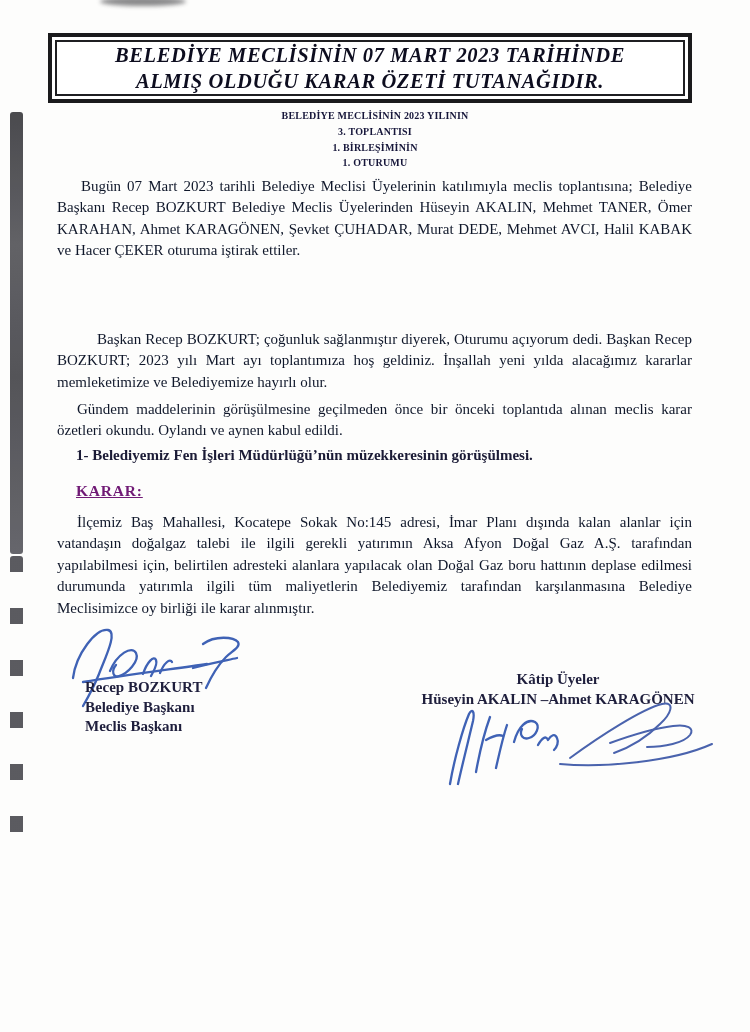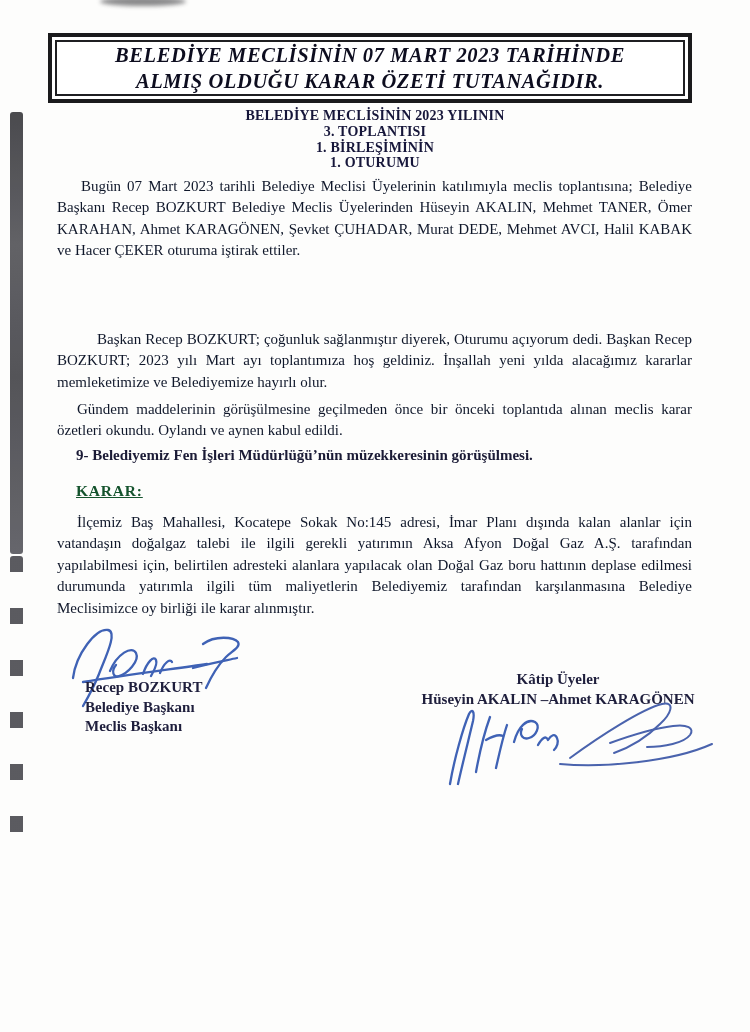--- a/index.html
+++ b/index.html
@@ -38,42 +38,42 @@
     border:2px solid #1f1f22;
     display:flex;flex-direction:column;justify-content:center;align-items:center;
   }
   .title-line{
     font-size:20.5px;font-weight:bold;font-style:italic;
     color:#0d0d1f;letter-spacing:.6px;line-height:26px;white-space:nowrap;
   }
   
   .meeting-header{
     position:absolute;left:0;top:108px;width:750px;
-    text-align:center;font-weight:bold;font-size:14px;color:#16163a;
+    text-align:center;font-weight:bold;font-size:10px;color:#16163a;
     line-height:15.8px;letter-spacing:.2px;
   }
   
   .para{
     position:absolute;left:57px;width:635px;margin:0;
     text-align:justify;font-size:15px;line-height:21.4px;color:#0f172a;
   }
   .indent-sm{text-indent:24px;}
   .indent-md{text-indent:20px;}
   .indent-lg{text-indent:40px;}
   .pos-p1{top:176px;}
   .pos-p2{top:258px;}
   .pos-p3{top:329px;}
   .pos-p4{top:399px;}
   .agenda-item{
     position:absolute;left:76px;top:447px;width:600px;
     font-weight:bold;font-size:15px;color:#1b1b36;
   }
   .decision-heading{
     position:absolute;left:76px;top:482px;
-    font-weight:bold;font-size:15.5px;color:#14532d;
+    font-weight:bold;font-size:15.5px;color:#701a75;
     text-decoration:underline;letter-spacing:.8px;
   }
   .pos-karar-text{top:512px;}
   
   .sig{position:absolute;}
   .sig path{fill:none;stroke:#3f62b5;stroke-width:2.3;stroke-linecap:round;stroke-linejoin:round;}
   .sig.light path{stroke:#4a63ad;stroke-width:2;}
   .sig-left{left:55px;top:616px;}
   .sig-right-1{left:438px;top:700px;}
   .sig-right-2{left:552px;top:694px;}
@@ -106,21 +106,21 @@
     <div>BELEDİYE MECLİSİNİN 2023 YILININ</div>
     <div>3. TOPLANTISI</div>
     <div>1. BİRLEŞİMİNİN</div>
     <div>1. OTURUMU</div>
   </div>
 
   <p class="para indent-sm pos-p1">Bugün 07 Mart 2023 tarihli Belediye Meclisi Üyelerinin katılımıyla meclis toplantısına; Belediye Başkanı Recep BOZKURT Belediye Meclis Üyelerinden Hüseyin AKALIN, Mehmet TANER, Ömer KARAHAN, Ahmet KARAGÖNEN, Şevket ÇUHADAR, Murat DEDE, Mehmet AVCI, Halil KABAK ve Hacer ÇEKER oturuma iştirak ettiler.</p>
   <p class="para indent-lg pos-p3">Başkan Recep BOZKURT; çoğunluk sağlanmıştır diyerek, Oturumu açıyorum dedi. Başkan Recep BOZKURT; 2023 yılı Mart ayı toplantımıza hoş geldiniz. İnşallah yeni yılda alacağımız kararlar memleketimize ve Belediyemize hayırlı olur.</p>
   <p class="para indent-md pos-p4">Gündem maddelerinin görüşülmesine geçilmeden önce bir önceki toplantıda alınan meclis karar özetleri okundu. Oylandı ve aynen kabul edildi.</p>
 
-  <div class="agenda-item">9-  Belediyemiz Fen İşleri Müdürlüğü’nün müzekkeresinin görüşülmesi.</div>
+  <div class="agenda-item">1-  Belediyemiz Fen İşleri Müdürlüğü’nün müzekkeresinin görüşülmesi.</div>
   <div class="decision-heading">KARAR:</div>
   <p class="para indent-md pos-karar-text">İlçemiz Baş Mahallesi, Kocatepe Sokak No:145 adresi, İmar Planı dışında kalan alanlar için vatandaşın doğalgaz talebi ile ilgili gerekli yatırımın Aksa Afyon Doğal Gaz A.Ş. tarafından yapılabilmesi için, belirtilen adresteki alanlara yapılacak olan Doğal Gaz boru hattının deplase edilmesi durumunda yatırımla ilgili tüm maliyetlerin Belediyemiz tarafından karşılanmasına Belediye Meclisimizce oy birliği ile karar  alınmıştır.</p>
 
   <svg class="sig sig-left" width="215" height="100" viewBox="0 0 215 100">
     <path d="M18,62 C21,38 41,12 53,14 C63,16 50,42 44,58 C40,68 35,78 28,90"></path>
     <path d="M55,55 C62,38 77,29 81,37 C85,45 72,58 64,60 C58,62 56,55 61,49"></path>
     <path d="M88,58 C92,46 99,39 101,44 C103,49 98,56 96,60 M105,57 C109,47 115,42 117,46"></path>
     <path d="M28,66 C70,59 118,53 152,48"></path>
     <path d="M148,28 C160,19 179,21 183,26 C186,31 177,35 171,41 C163,49 156,61 151,72"></path>
     <path d="M138,52 C152,48 168,45 182,42"></path>

